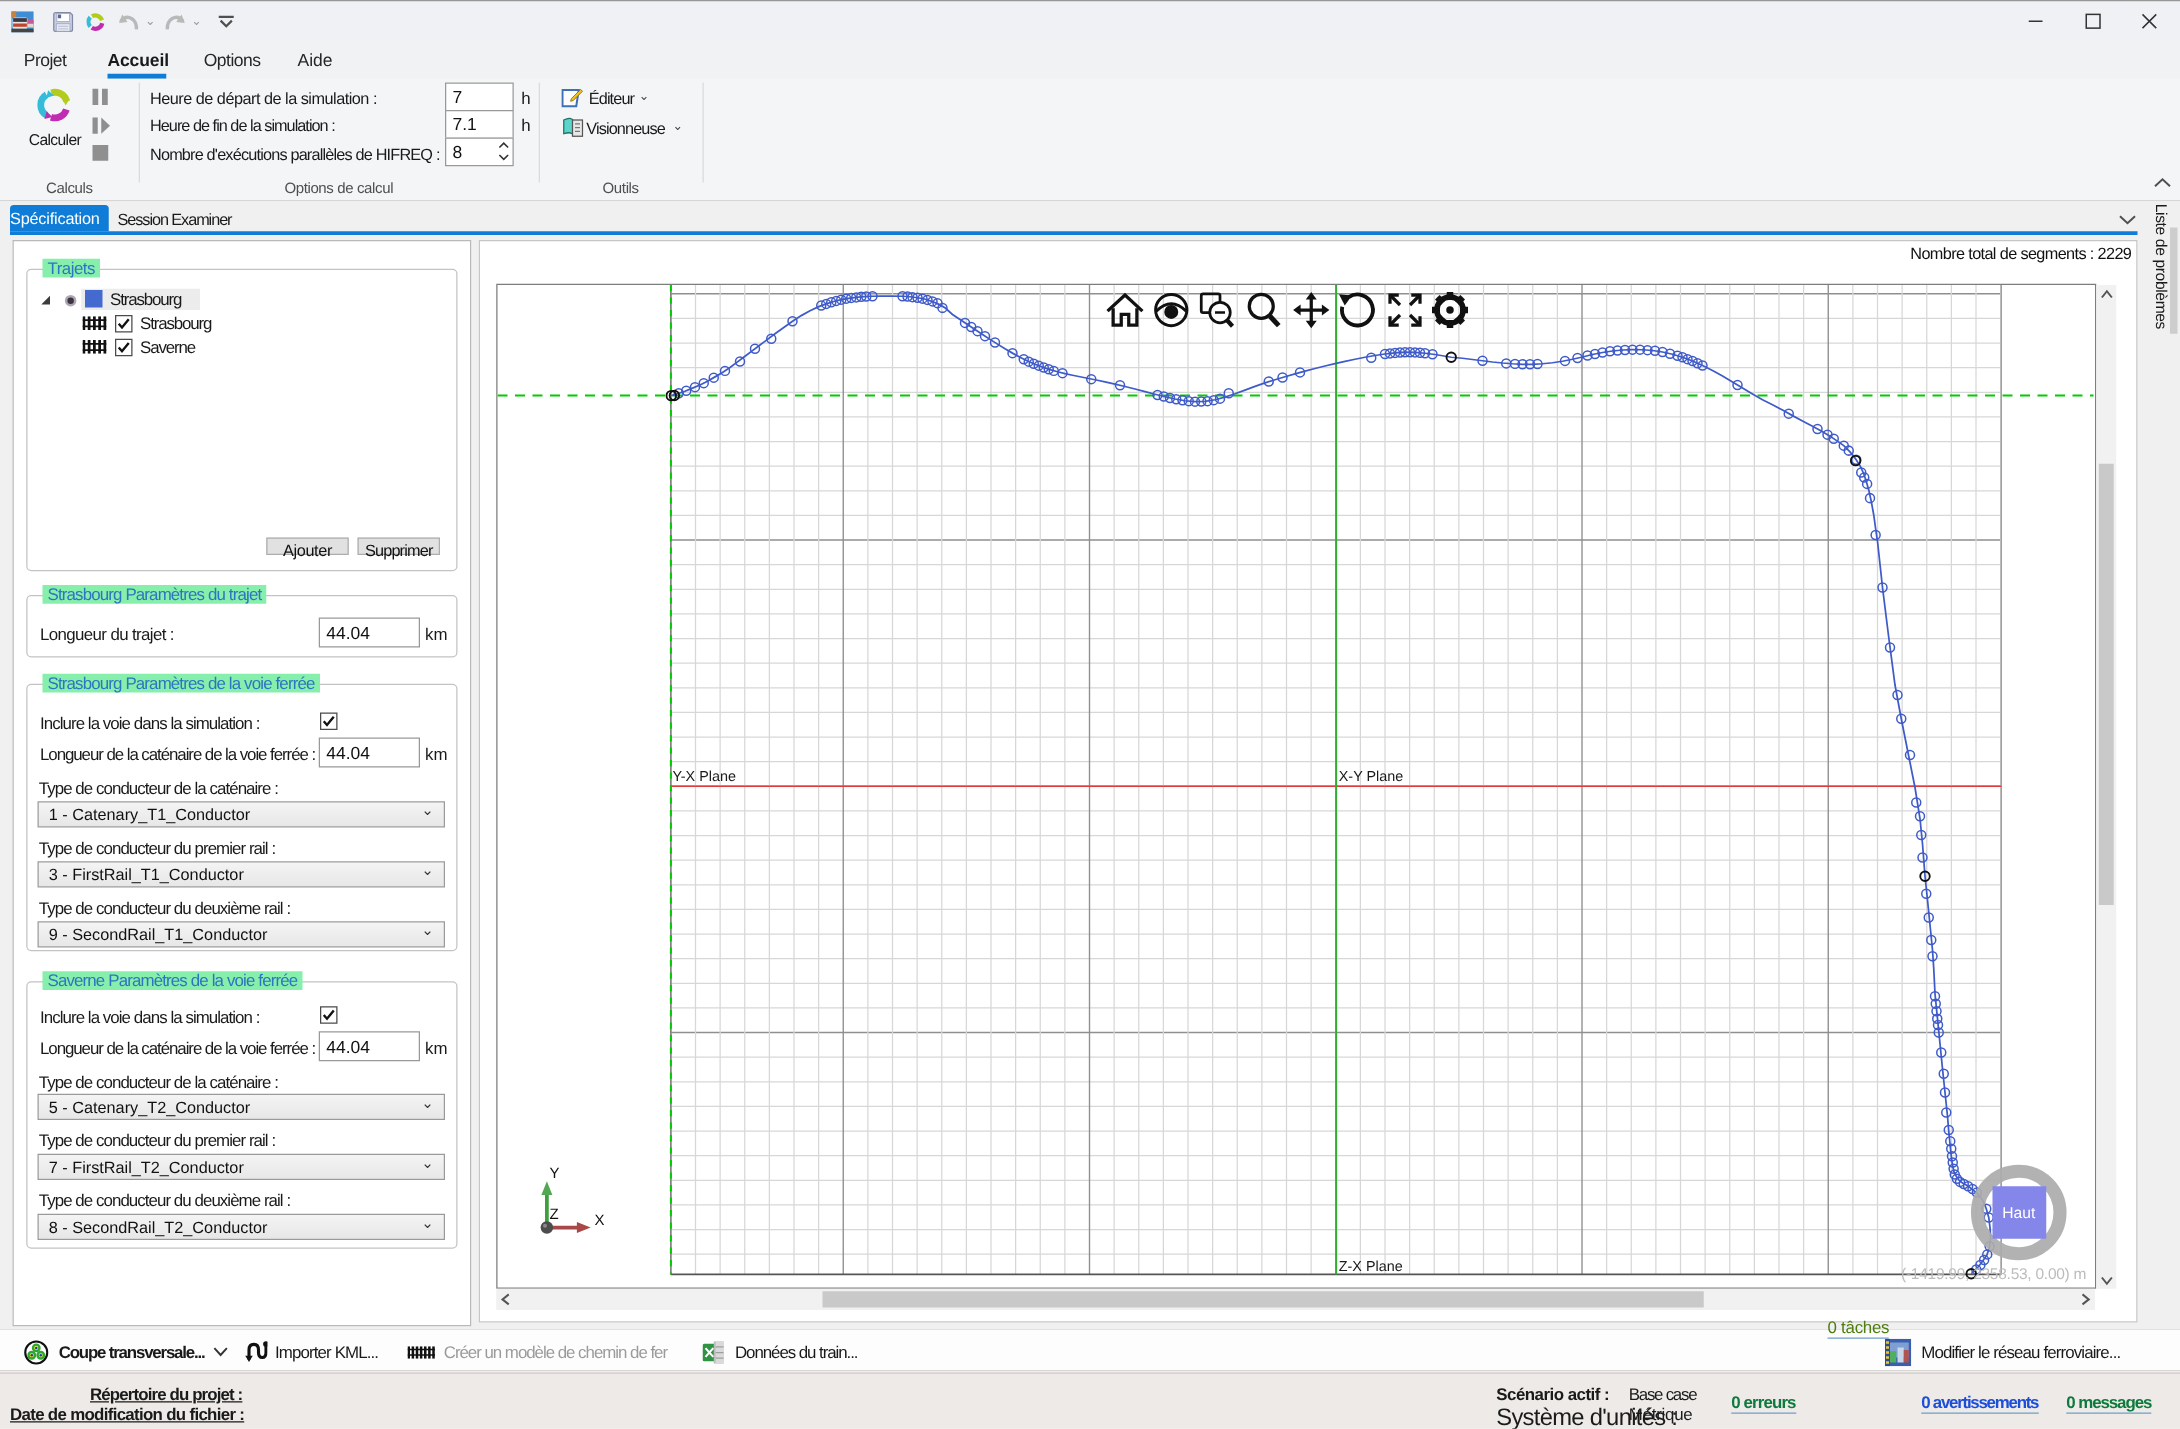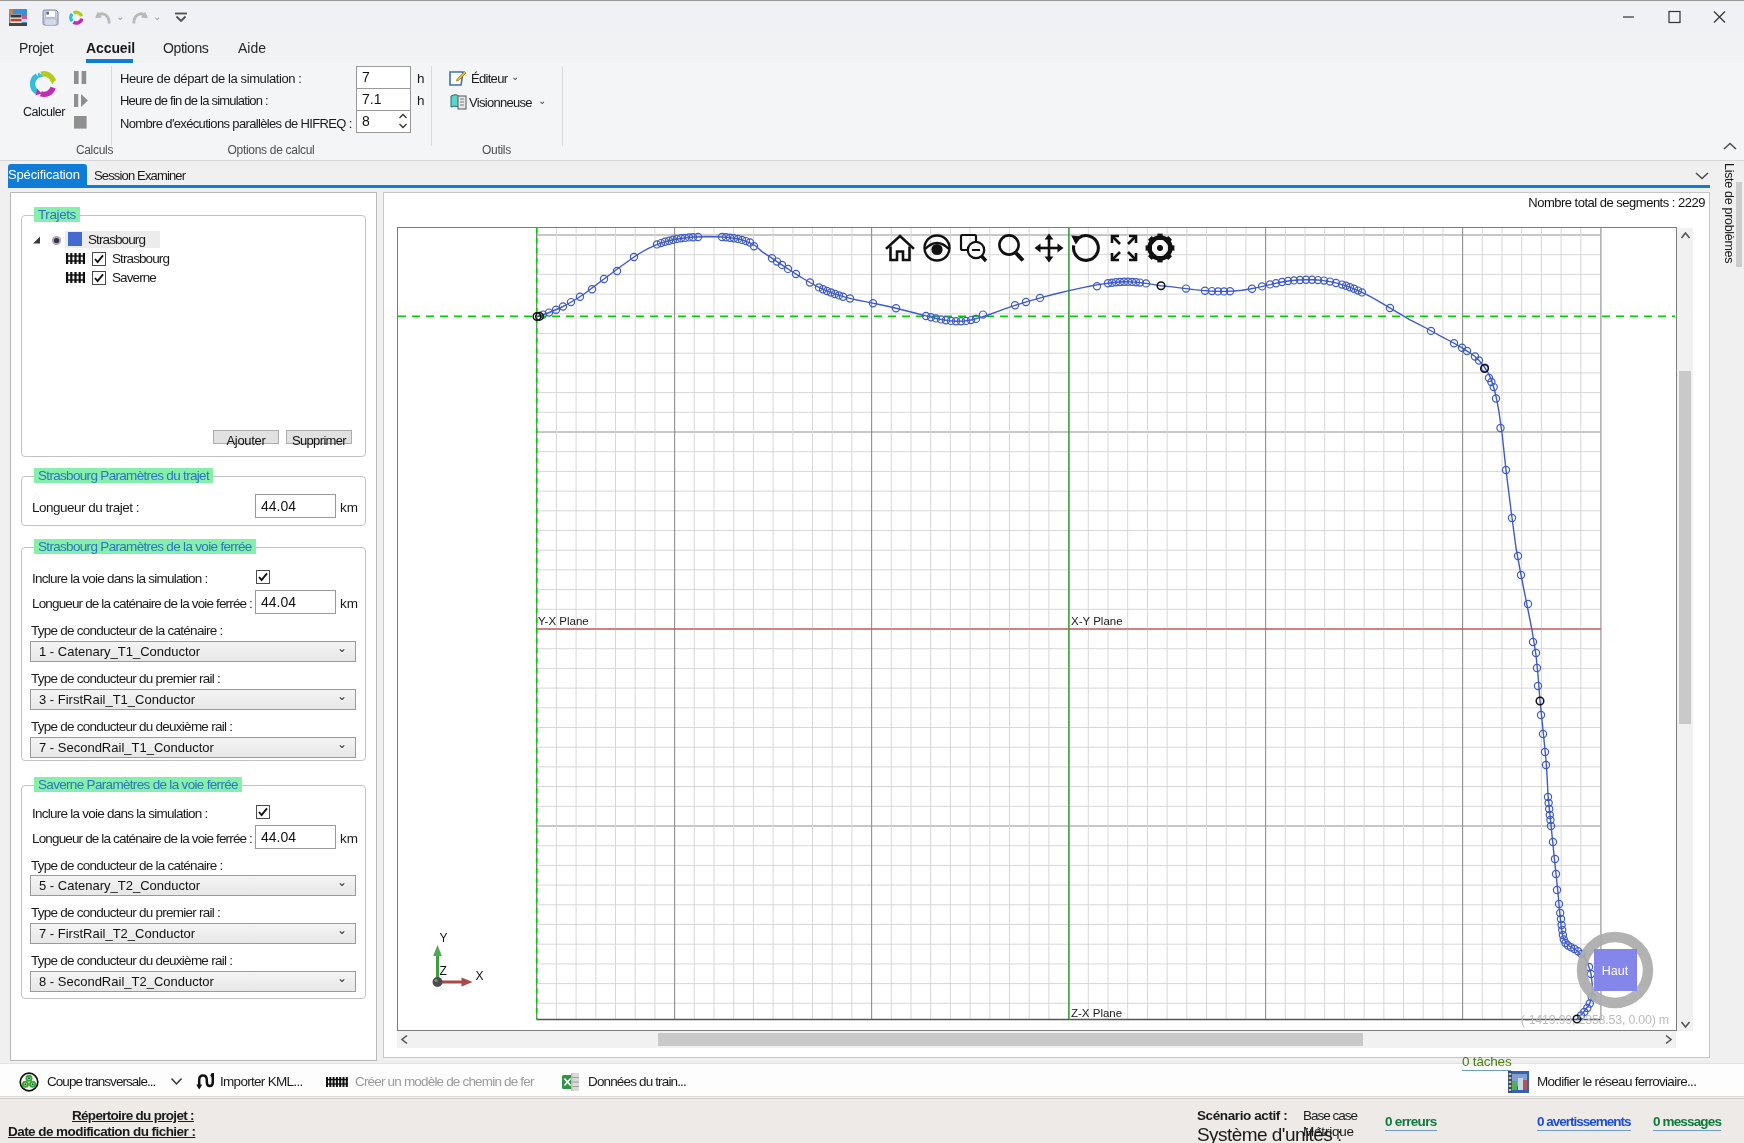--- a/index.html
+++ b/index.html
@@ -117,21 +117,21 @@
 <svg class="abs" style="left:449px;top:93px" width="18" height="18">
  <path d="M2,3 q6,-3 8,1 v11 q-2,-3 -8,-1 Z" fill="#59d6c9" stroke="#1f6f68" stroke-width="1"></path>
  <rect x="9" y="3" width="8" height="13" fill="#e8e8e8" stroke="#555" stroke-width="1"></rect>
  <line x1="11" y1="6" x2="15" y2="6" stroke="#777" stroke-width="1"></line>
  <line x1="11" y1="9" x2="15" y2="9" stroke="#777" stroke-width="1"></line>
  <line x1="11" y1="12" x2="15" y2="12" stroke="#777" stroke-width="1"></line>
 </svg>
 <div class="txt" style="left:469px;top:95px;font-size:13px;letter-spacing:-0.7px;">Visionneuse</div>
 <div class="txt" style="left:538px;top:95px;font-size:10px;color:#444;">⌄</div>
 <div class="abs" style="left:562px;top:66px;width:1px;height:80px;background:#d9dbdd;"></div>
-<div class="rlbl" style="left:0px;top:143px;width:111px;text-align:center;margin-left:39px;">Calculs</div>
+<div class="rlbl" style="left:0px;top:143px;width:111px;text-align:center;">Calculs</div>
 <div class="rlbl" style="left:111px;top:143px;width:320px;text-align:center;">Options de calcul</div>
 <div class="rlbl" style="left:431px;top:143px;width:131px;text-align:center;">Outils</div>
 <svg class="abs" style="left:1722px;top:140px" width="16" height="12">
  <path d="M2,9 L8,3.5 L14,9" fill="none" stroke="#4f4f4f" stroke-width="1.6"></path>
 </svg>
 
 <div class="abs" style="left:0;top:161px;width:1744px;height:24px;background:#f0f0f0;"></div>
 <div class="abs" style="left:8px;top:164px;width:79px;height:21px;background:#0f7dd7;border-radius:3px 3px 0 0;color:#fff;font-size:13px;line-height:21px;letter-spacing:-0.15px;">Spécification</div>
 <div class="txt" style="left:94px;top:168px;font-size:13px;color:#1a1a1a;letter-spacing:-0.85px;">Session Examiner</div>
 <div class="abs" style="left:8px;top:185px;width:1702px;height:2.5px;background:#0f7dd7;"></div>
@@ -211,21 +211,21 @@
     </svg>
   </div>
 <div class="lbl" style="left:32px;top:596px;letter-spacing:-0.85px;">Longueur de la caténaire de la voie ferrée :</div>
 <div class="ib" style="left:255px;top:590px;width:81px;height:24px;line-height:22px;">44.04</div>
 <div class="lbl" style="left:340px;top:596px;letter-spacing:0;">km</div>
 <div class="lbl" style="left:31px;top:623px;">Type de conducteur de la caténaire :</div>
 <div class="combo" style="top:641px;">1 - Catenary_T1_Conductor</div>
 <div class="lbl" style="left:31px;top:671px;">Type de conducteur du premier rail :</div>
 <div class="combo" style="top:689px;">3 - FirstRail_T1_Conductor</div>
 <div class="lbl" style="left:31px;top:719px;">Type de conducteur du deuxième rail :</div>
-<div class="combo" style="top:737px;">7 - SecondRail_T1_Conductor</div>
+<div class="combo" style="top:737px;">9 - SecondRail_T1_Conductor</div>
 
 <div class="gb" style="top:785px;height:214px;">
   <div class="gbt">Saverne Paramètres de la voie ferrée</div>
 </div>
 <div class="lbl" style="left:32px;top:806px;">Inclure la voie dans la simulation :</div>
 <div class="cb" style="left:256px;top:805px;">
     <svg width="12" height="12" viewBox="0 0 12 12">
       <path d="M2,6 L4.6,9 L10,2.4" fill="none" stroke="#111" stroke-width="1.9"></path>
     </svg>
   </div>
@@ -607,21 +607,21 @@
  <circle cx="10" cy="10" r="8.8" fill="#fff" stroke="#111" stroke-width="1.7"></circle>
  <g stroke-width="1.9">
  <circle cx="10" cy="6.3" r="2.6" fill="#f2e93c" stroke="#2fa82f"></circle>
  <circle cx="6.4" cy="12.2" r="2.6" fill="#f2e93c" stroke="#2fa82f"></circle>
  <circle cx="13.6" cy="12.2" r="2.6" fill="#f2e93c" stroke="#2fa82f"></circle>
  </g>
  <circle cx="10" cy="6.3" r="1" fill="#2233cc"></circle>
  <circle cx="6.4" cy="12.2" r="1" fill="#2233cc"></circle>
  <circle cx="13.6" cy="12.2" r="1" fill="#2233cc"></circle>
 </svg>
-<div class="txt" style="left:47px;top:1074px;font-size:13.5px;letter-spacing:-0.95px;">Coupe transversale...</div>
+<div class="txt" style="left:47px;top:1074px;font-size:13.5px;letter-spacing:-0.95px;font-weight:bold;">Coupe transversale...</div>
 <svg class="abs" style="left:170px;top:1077px" width="13" height="9">
     <path d="M1.5,1.5 L6.5,7 L11.5,1.5" fill="none" stroke="#333" stroke-width="1.5"></path>
   </svg>
 <svg class="abs" style="left:196px;top:1072px" width="18" height="19" viewBox="0 0 18 19">
  <path d="M3.2,15.5 V8 q0,-4.5 3.8,-4.5 q3.8,0 3.8,4.5 v2 q0,4 3,4 q3,0 3,-4 V5" fill="none" stroke="#111" stroke-width="2.5"></path>
  <path d="M0.2,12.5 L3.2,17.5 L6.2,12.5 Z" fill="#111"></path>
  <circle cx="16.8" cy="3.2" r="2.3" fill="#111"></circle>
 </svg>
 <div class="txt" style="left:220px;top:1074px;font-size:13.5px;letter-spacing:-0.7px;">Importer KML...</div>
 <svg class="abs" style="left:326px;top:1077px" width="22" height="10">

